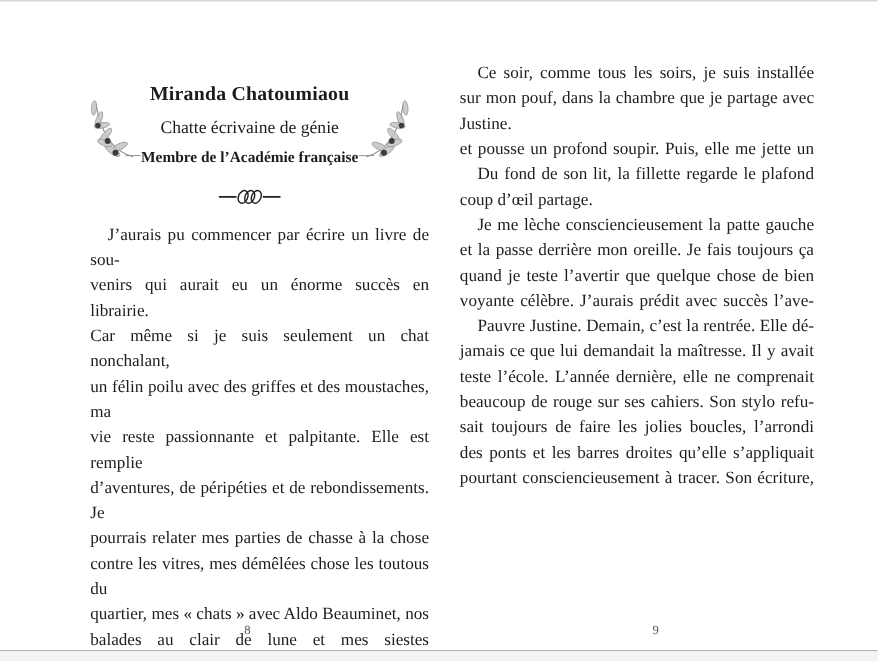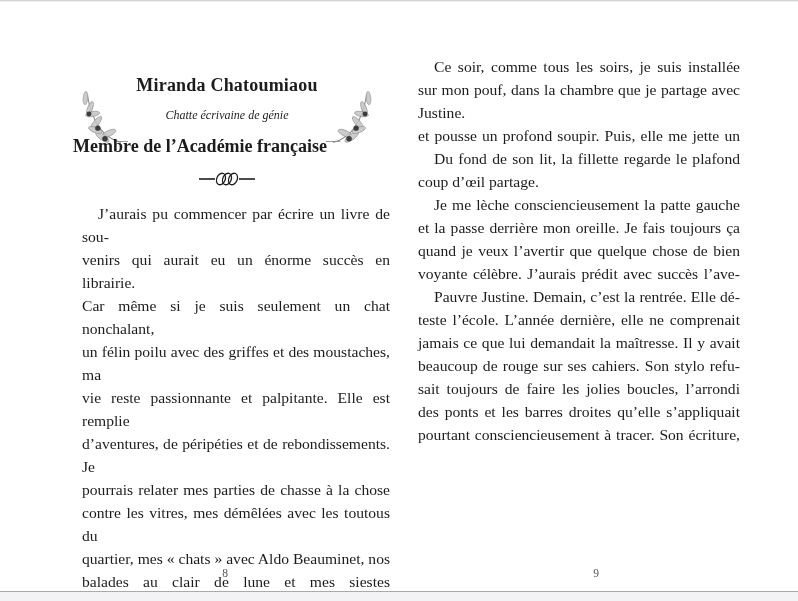--- a/index.html
+++ b/index.html
@@ -25,25 +25,25 @@
   .page-right { left:418px; width:322px; }
 
   
   .page-header { position:absolute; top:0; left:-9px; width:100%; }
   .hdr-author {
     position:absolute; top:75px; width:100%; text-align:center;
     font-size:18px; font-weight:bold; letter-spacing:.2px;
   }
   .hdr-role {
     position:absolute; top:108px; width:100%; text-align:center;
-    font-size:12px; font-style:italic;
+    font-size:16px; 
   }
   .hdr-membership {
-    position:absolute; top:136px; width:100%; text-align:left;
-    font-size:18px; font-weight:bold;
+    position:absolute; top:136px; width:100%; text-align:center;
+    font-size:14px; font-weight:bold;
   }
   .branch { position:absolute; width:62px; height:76px; }
   .branch-left  { left:-7px;  top:84px; }
   .branch-right { left:253px; top:84px; transform:scaleX(-1); }
   .divider {
     position:absolute; top:171px; left:50%; transform:translateX(-50%);
     width:58px; height:16px;
   }
 
   
@@ -133,43 +133,43 @@
     </div>
 
     <div class="body">
         <div class="line indent">J’aurais pu commencer par écrire un livre de sou-</div>
         <div class="line">venirs qui aurait eu un énorme succès en librairie.</div>
         <div class="line">Car même si je suis seulement un chat nonchalant,</div>
         <div class="line">un félin poilu avec des griffes et des moustaches, ma</div>
         <div class="line">vie reste passionnante et palpitante. Elle est remplie</div>
         <div class="line">d’aventures, de péripéties et de rebondissements. Je</div>
         <div class="line">pourrais relater mes parties de chasse à la chose</div>
-        <div class="line">contre les vitres, mes démêlées avec les toutous du</div>
+        <div class="line">contre les vitres, mes démêlées chose les toutous du</div>
         <div class="line">quartier, mes « chats » avec Aldo Beauminet, nos</div>
         <div class="line">balades au clair de lune et mes siestes interminables</div>
       </div>
 
     <div class="folio">8</div>
   </div>
 
   <div class="page page-right">
     <div class="body">
         <div class="line indent">Ce soir, comme tous les soirs, je suis installée</div>
         <div class="line">sur mon pouf, dans la chambre que je partage avec</div>
         <div class="line last">Justine.</div>
         <div class="line">et pousse un profond soupir. Puis, elle me jette un</div>
         <div class="line indent">Du fond de son lit, la fillette regarde le plafond</div>
         <div class="line last">coup d’œil partage.</div>
         <div class="line indent">Je me lèche consciencieusement la patte gauche</div>
         <div class="line">et la passe derrière mon oreille. Je fais toujours ça</div>
-        <div class="line">quand je veux l’avertir que quelque chose de bien</div>
+        <div class="line">quand je teste l’avertir que quelque chose de bien</div>
         <div class="line">voyante célèbre. J’aurais prédit avec succès l’ave-</div>
         <div class="line indent">Pauvre Justine. Demain, c’est la rentrée. Elle dé-</div>
+        <div class="line">jamais ce que lui demandait la maîtresse. Il y avait</div>
         <div class="line">teste l’école. L’année dernière, elle ne comprenait</div>
-        <div class="line">jamais ce que lui demandait la maîtresse. Il y avait</div>
         <div class="line">beaucoup de rouge sur ses cahiers. Son stylo refu-</div>
         <div class="line">sait toujours de faire les jolies boucles, l’arrondi</div>
         <div class="line">des ponts et les barres droites qu’elle s’appliquait</div>
         <div class="line">pourtant consciencieusement à tracer. Son écriture,</div>
       </div>
 
     <div class="folio">9</div>
   </div>
 
   <div class="edge-bottom-line"></div>

